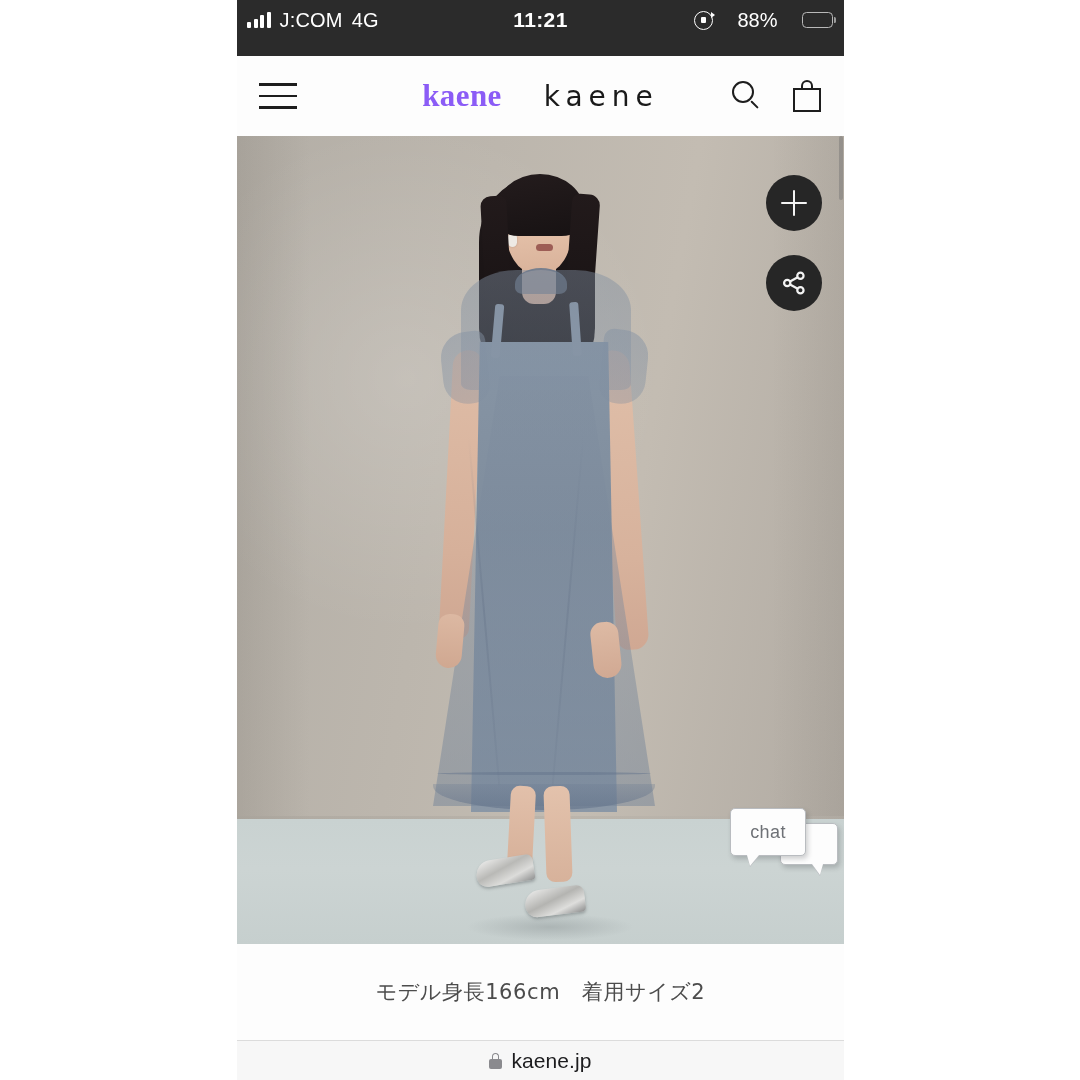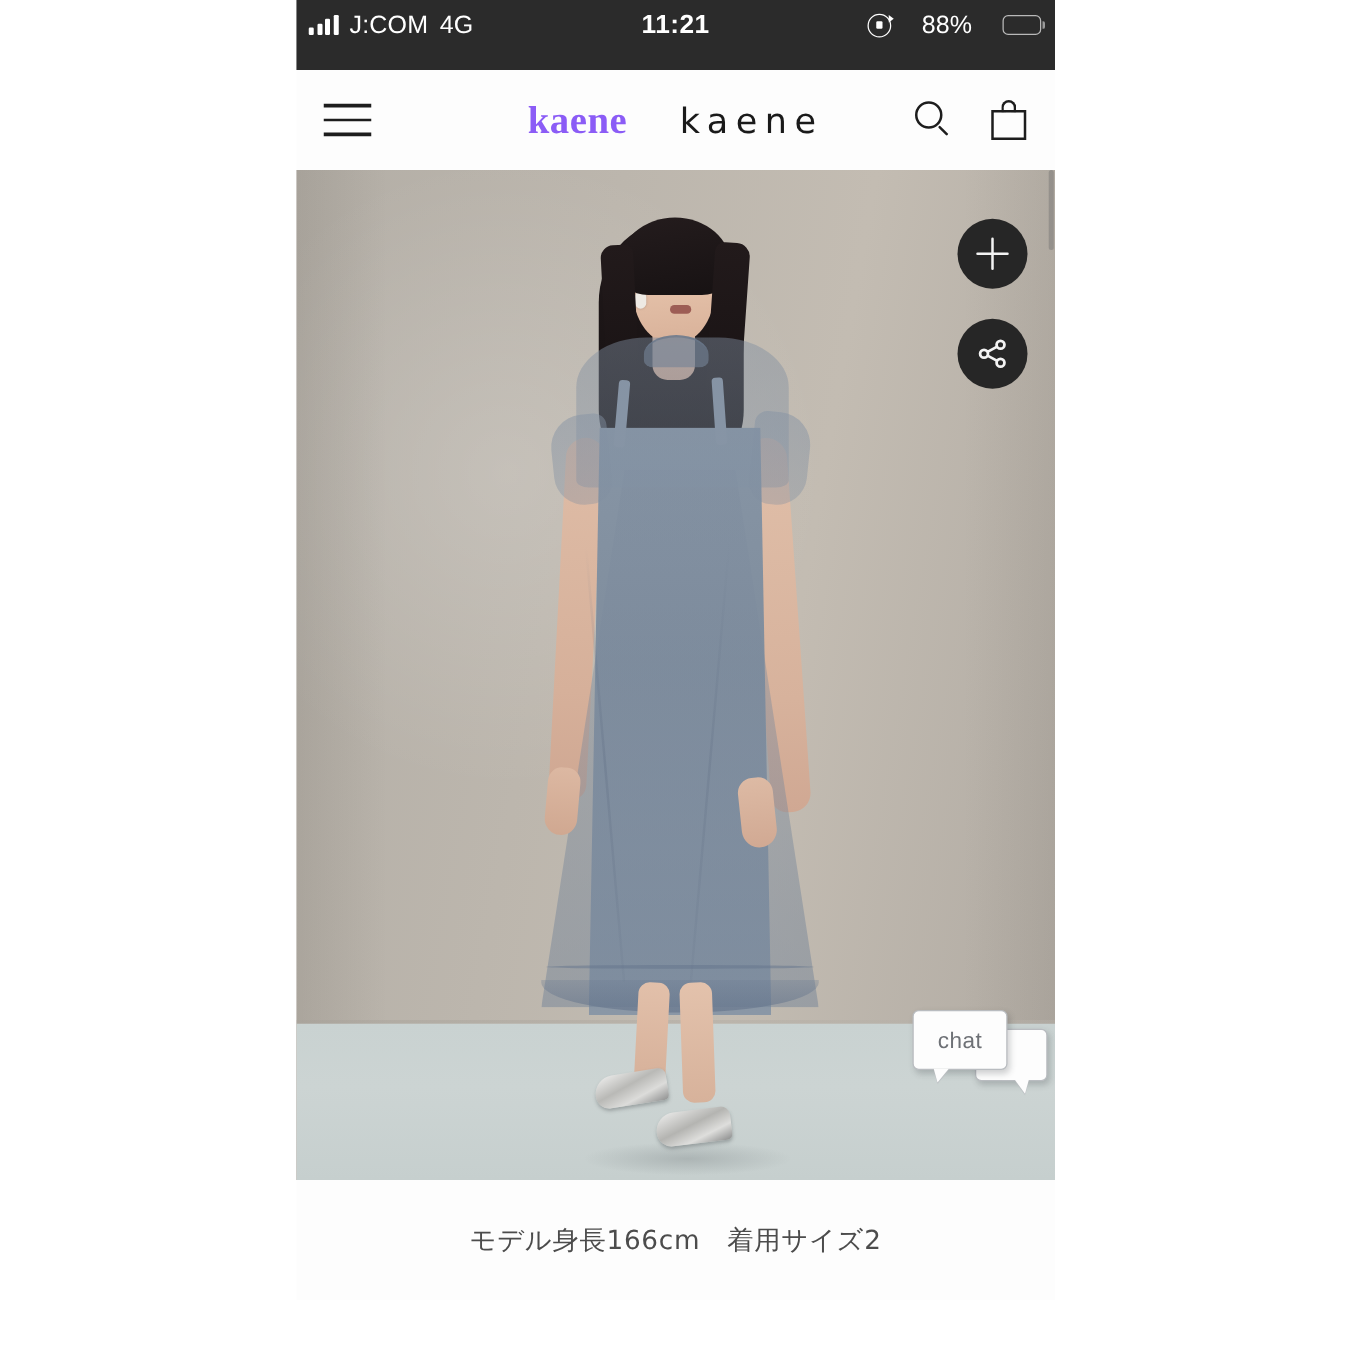--- a/index.html
+++ b/index.html
@@ -626,15 +626,22 @@
 
     <div id="chat-widget">
       <div class="bubble" id="bubble-back"></div>
       <div class="bubble" id="bubble-front">
         <span id="chat-label">chat</span>
       </div>
     </div>
 
     <div id="scrollbar"></div>
 
+    <div id="safari-bar">
+      <span class="lock-icon">
+        <span class="shackle"></span>
+          <span class="body"></span>
+      </span>
+      <span id="url-text">kaene.jp</span>
+    </div>
 
   </div>
 </div>
 
 </body></html>

